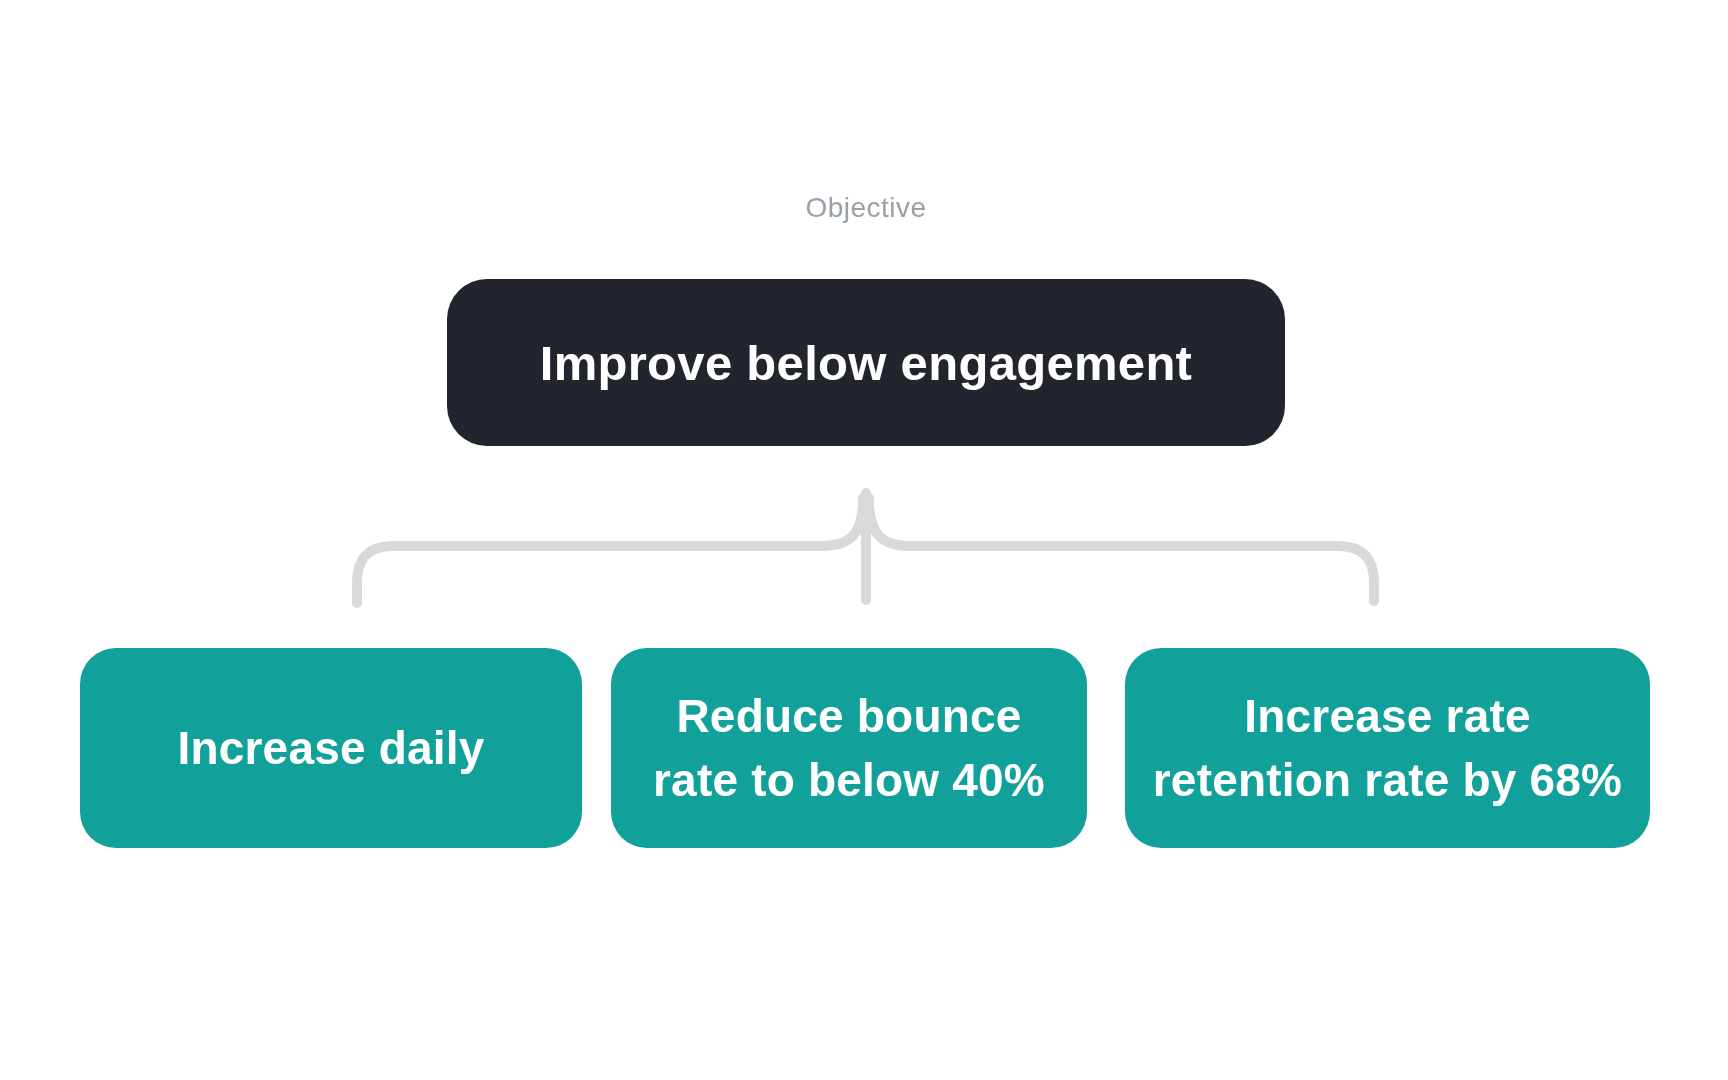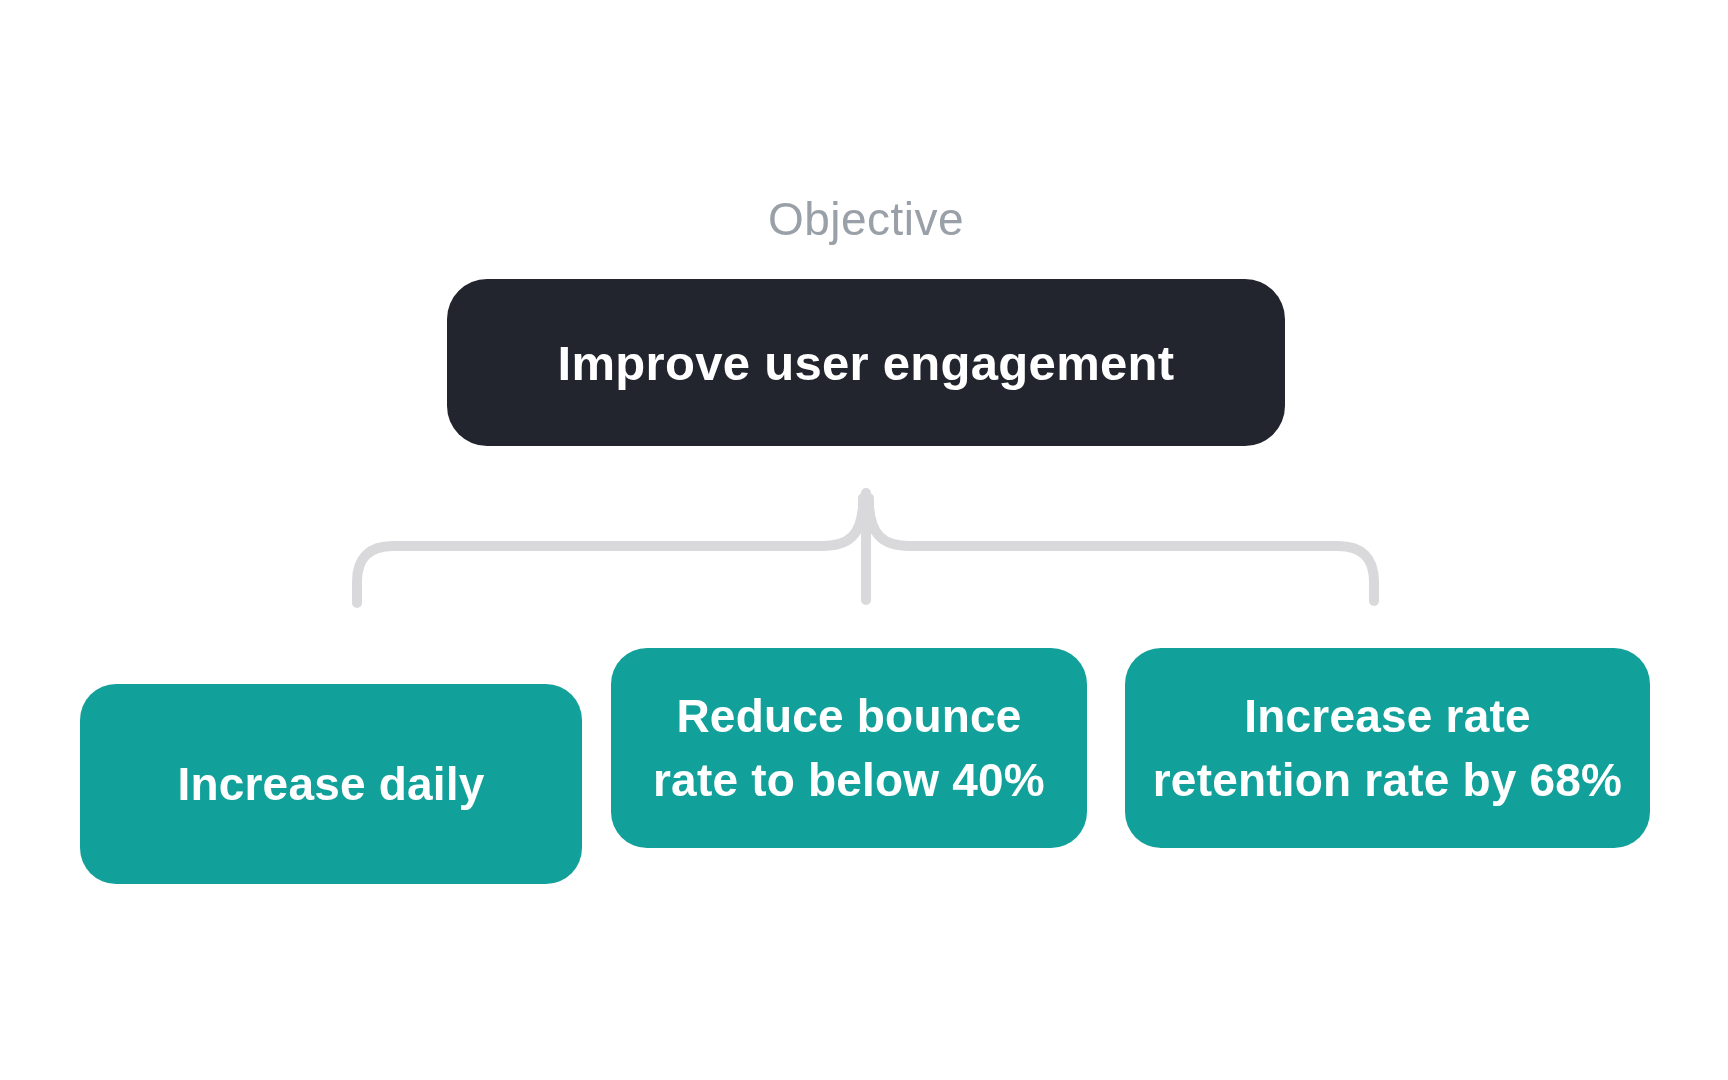--- a/index.html
+++ b/index.html
@@ -19,21 +19,21 @@
     overflow: hidden;
   }
   .canvas {
     position: relative;
     width: 1728px; height: 1080px;
   }
   .objective-label {
     position: absolute;
     left: 447px; top: 192px; width: 838px;
     text-align: center;
-    font-size: 46px;
+    font-size: 28px;
     font-weight: 500;
     letter-spacing: 0.5px;
     color: var(--label-text);
   }
   .objective-node {
     position: absolute;
     left: 447px; top: 279px;
     width: 838px; height: 167px;
     background: var(--objective-bg);
     border-radius: 40px;
@@ -58,33 +58,33 @@
     border-radius: 36px;
     display: flex; flex-direction: column;
     align-items: center; justify-content: center;
     color: var(--key-result-text);
     font-size: 46px;
     font-weight: 700;
     line-height: 64px;
     text-align: center;
     letter-spacing: 0.2px;
   }
-  .kr-1 { left: 80px;   width: 502px; margin-top: 36px; }
+  .kr-1 { left: 80px;   width: 502px; }
   .kr-2 { left: 611px;  width: 476px; }
   .kr-3 { left: 1125px; width: 525px; }
 </style>
 </head>
 <body>
 
 <div class="canvas">
 
   <div class="objective-label">Objective</div>
 
   <div class="objective-node">
-    <span class="node-text">Improve user engagement</span>
+    <span class="node-text">Improve below engagement</span>
   </div>
 
   <svg class="connector-svg" viewBox="0 0 1728 1080">
 
     <path d="M 866 493 L 866 600" fill="none" stroke-width="10" stroke-linecap="round" stroke="#d9d9db"></path>
 
     <path d="M 357 603 L 357 582 Q 357 546 393 546 L 822 546 C 850 546 861 534 863 506 L 863 498" fill="none" stroke-width="10" stroke-linecap="round" stroke="#d9d9db"></path>
 
     <path d="M 1374 601 L 1374 582 Q 1374 546 1338 546 L 910 546 C 882 546 871 534 869 506 L 869 498" fill="none" stroke-width="10" stroke-linecap="round" stroke="#d9d9db"></path>
   </svg>

